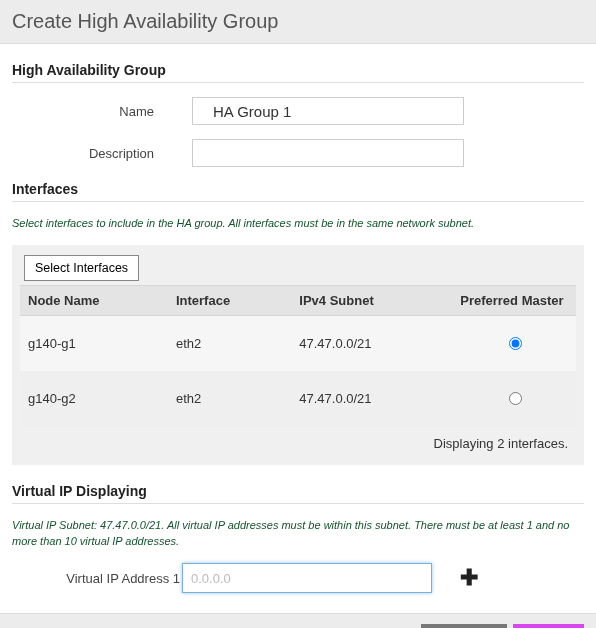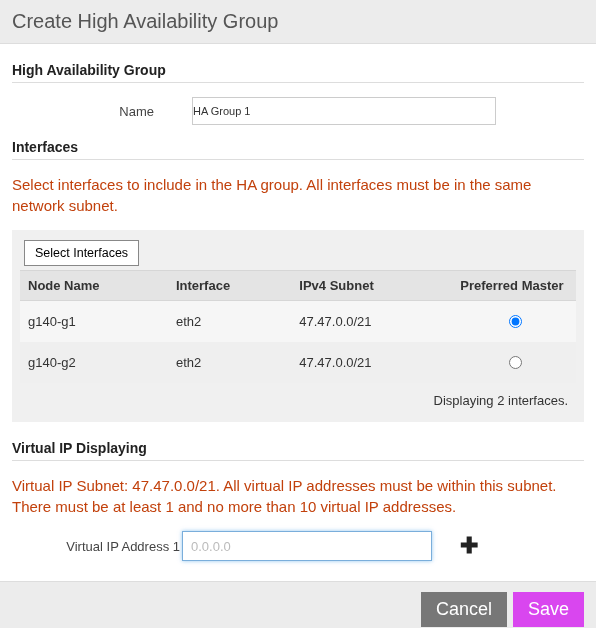--- a/index.html
+++ b/index.html
@@ -41,33 +41,34 @@
     gap: 20px;
   }
   .form-label {
     width: 160px;
     text-align: right;
     padding-right: 18px;
     color: #444;
     font-size: 13px;
   }
   .text-input {
-    width: 304px;
+    width: 272px;
     height: 28px;
-    padding: 4px 0;
-    font-size: 11px;
+    padding: 4px 20px;
+    font-size: 15px;
     border: 1px solid #ccc;
     outline: none;
     color: #333;
   }
   .hint {
-    font-size: 15px;
-    color: #c2410c;
+    font-size: 11px;
+    color: #14532d;
     margin-bottom: 14px;
     line-height: 1.4;
+    font-style: italic;
   }
   .table-wrap {
     background: #f0f0f0;
     padding: 10px 8px 8px 8px;
   }
   .select-btn {
     background: #fff;
     border: 1px solid #888;
     padding: 5px 10px;
     font-size: 12.5px;
@@ -83,21 +84,21 @@
   table.iface th {
     text-align: left;
     background: #e4e4e4;
     font-weight: bold;
     color: #333;
     padding: 7px 8px;
     border-top: 1px solid #d6d6d6;
     border-bottom: 1px solid #d6d6d6;
   }
   table.iface td {
-    padding: 11px 8px;
+    padding: 18px 8px;
     color: #333;
   }
   table.iface tr.row-alt td { background: #f6f6f6; }
   table.iface tr.row-main td { background: #efefef; }
   .col-node { width: 160px; }
   .col-iface { width: 130px; }
   .col-subnet { width: 170px; }
   .col-master { text-align: center; width: 130px;}
   .table-footer {
     text-align: right;
@@ -171,20 +172,24 @@
 
 <div class="content">
 
   <div class="section-title">High Availability Group</div>
 
   <div class="form-row">
     <div class="form-label">Name</div>
     <input class="text-input" type="text" value="HA Group 1" style="">
   </div>
 
+  <div class="form-row">
+    <div class="form-label">Description</div>
+    <input class="text-input" type="text" value="" style="">
+  </div>
 
   <div class="section-title">Interfaces</div>
 
   <div class="hint">Select interfaces to include in the HA group. All interfaces must be in the same network subnet.</div>
 
   <div class="table-wrap">
     <button class="select-btn">Select Interfaces</button>
     <table class="iface">
       <thead>
         <tr>

